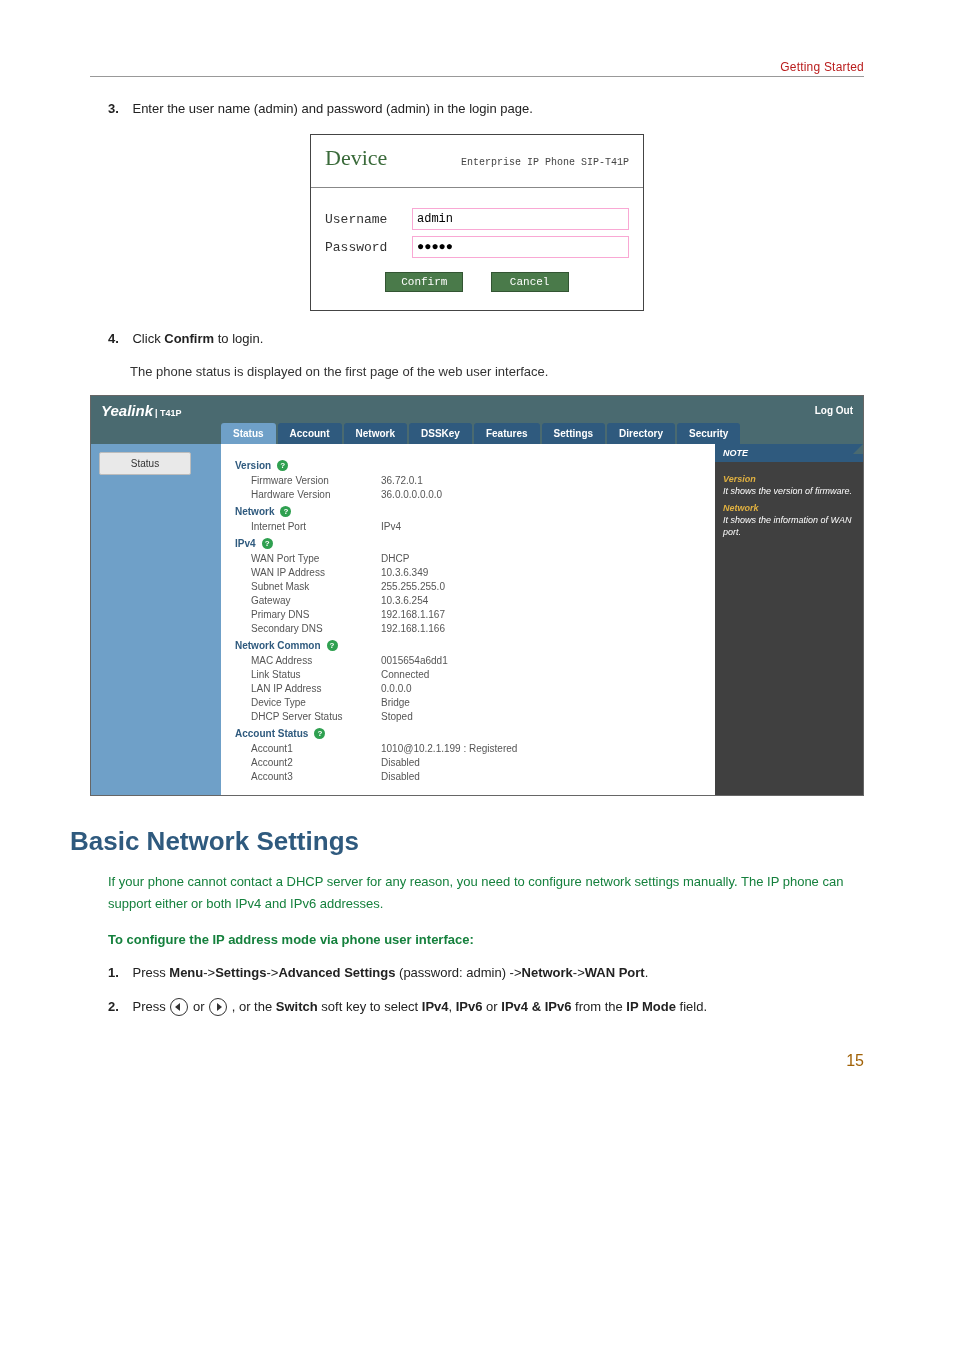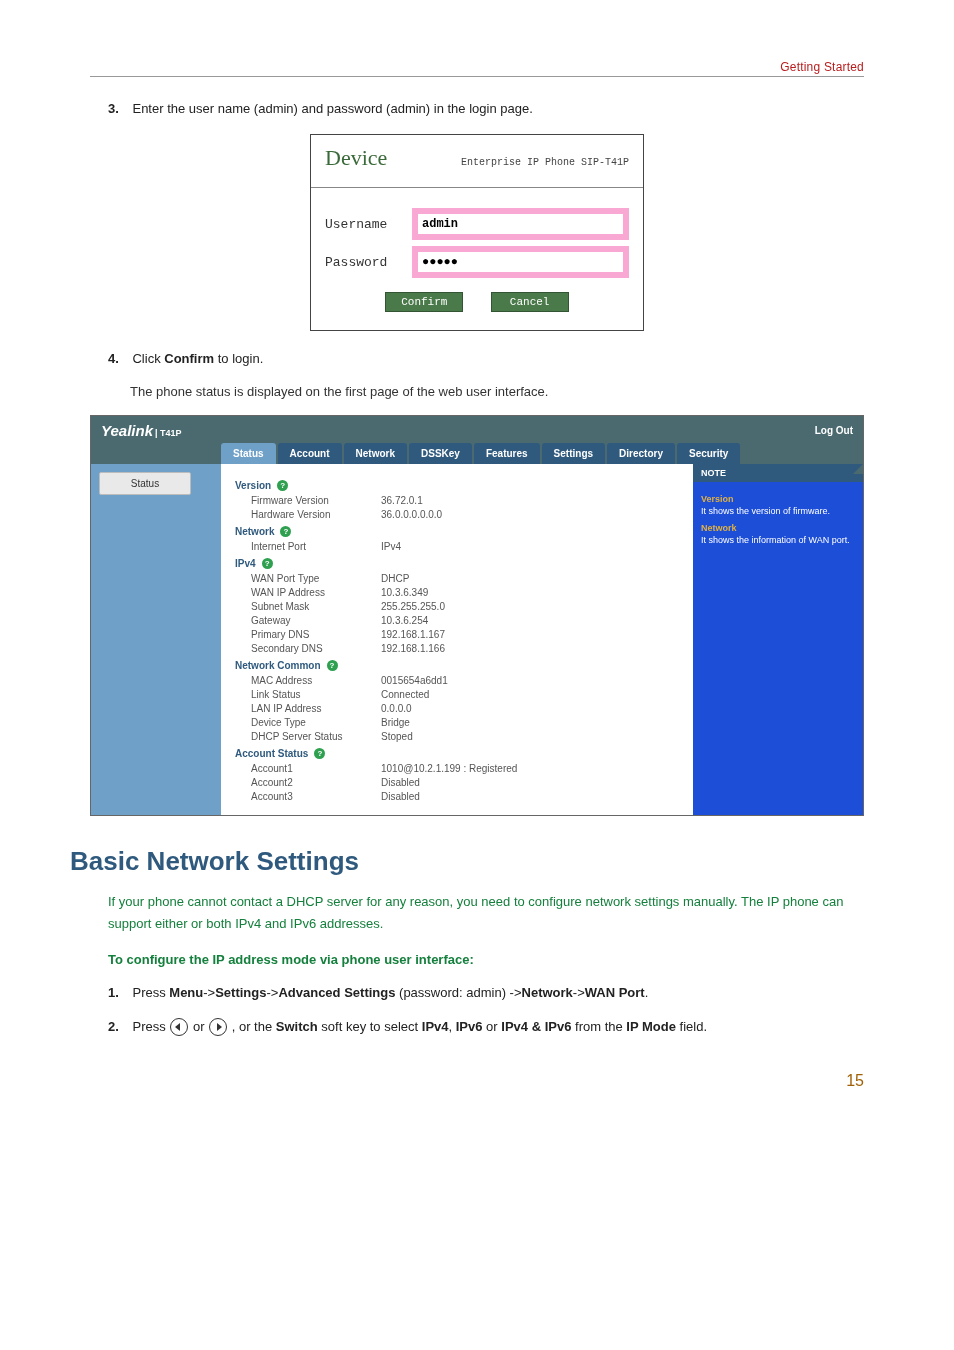--- a/index.html
+++ b/index.html
@@ -49,26 +49,25 @@
     font-family: Georgia, 'Times New Roman', serif;
     font-size: 22px;
     color: #3a6a3a;
   }
   .login-sub { font-family: "Courier New", monospace; font-size: 10px; color: #444; }
   .login-form { padding: 14px 14px 18px 14px; }
   .login-row { display: flex; align-items: center; margin: 6px 0; gap: 7px; }
   .login-label { width: 80px; font-family: "Courier New", monospace; font-size: 13px; }
   .login-input {
     flex: 1;
-    border: 6px solid #f9a8d4;
+    border: 1px solid #f9a8d4;
     font-family: "Courier New", monospace;
     font-size: 12px;
     padding: 2px 4px;
     height: 16px;
-    font-weight: bold;
   }
   .login-btns { text-align: center; margin-top: 14px; }
   .login-btn {
     display: inline-block;
     width: 76px;
     background: #4a7a4a;
     color: #fff;
     font-family: "Courier New", monospace;
     font-size: 11px;
     padding: 3px 0;
@@ -148,24 +147,25 @@
     color:#fff;
     font-size:8px;
     text-align:center;
     line-height:11px;
     margin-left:6px;
   }
   .kv { display:flex; margin: 3px 0 3px 22px; color:#555; }
   .kv .k { width: 130px; }
   .kv .v { flex:1; }
   .rightnote {
-    width: 170px;
-    background: #1d4ed8;
+    width: 148px;
+    background: #404040;
     color: #fff;
     font-size: 9px;
+    font-style: italic;
   }
   .note-head {
     background: #2f5a7e;
     font-weight: bold;
     padding: 4px 8px;
     position: relative;
   }
   .note-head::after {
     content:"";
     position:absolute;

